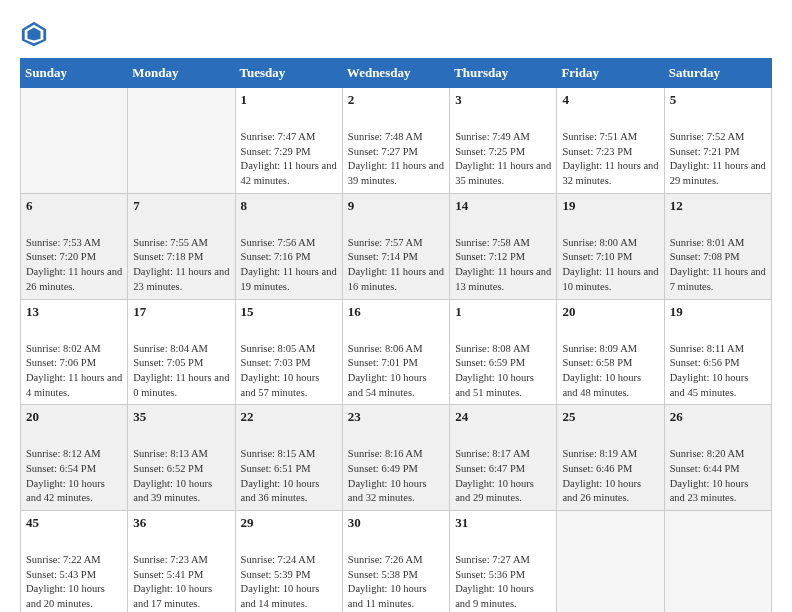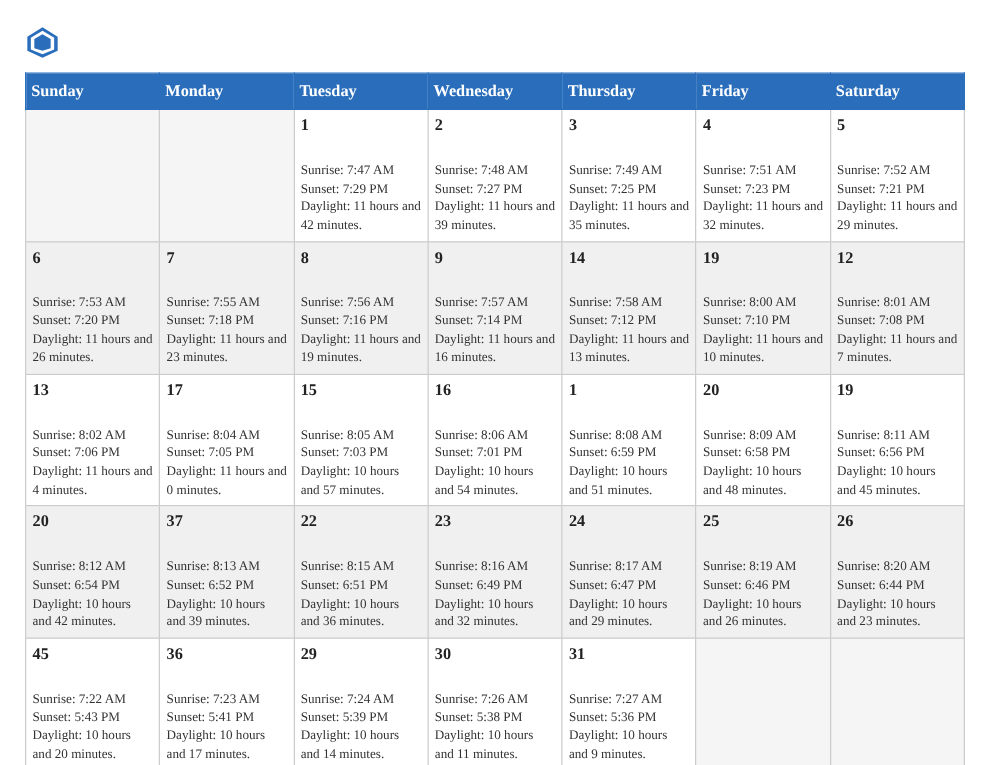--- a/index.html
+++ b/index.html
@@ -193,21 +193,21 @@
           <div class="day-number">19</div>
           <div class="day-info">Sunrise: 8:11 AM<br>Sunset: 6:56 PM<br>Daylight: 10 hours and 45 minutes.</div>
         </td>
       </tr>
       <tr class="row-alt">
         <td>
           <div class="day-number">20</div>
           <div class="day-info">Sunrise: 8:12 AM<br>Sunset: 6:54 PM<br>Daylight: 10 hours and 42 minutes.</div>
         </td>
         <td>
-          <div class="day-number">37</div>
+          <div class="day-number">35</div>
           <div class="day-info">Sunrise: 8:13 AM<br>Sunset: 6:52 PM<br>Daylight: 10 hours and 39 minutes.</div>
         </td>
         <td>
           <div class="day-number">22</div>
           <div class="day-info">Sunrise: 8:15 AM<br>Sunset: 6:51 PM<br>Daylight: 10 hours and 36 minutes.</div>
         </td>
         <td>
           <div class="day-number">23</div>
           <div class="day-info">Sunrise: 8:16 AM<br>Sunset: 6:49 PM<br>Daylight: 10 hours and 32 minutes.</div>
         </td>

